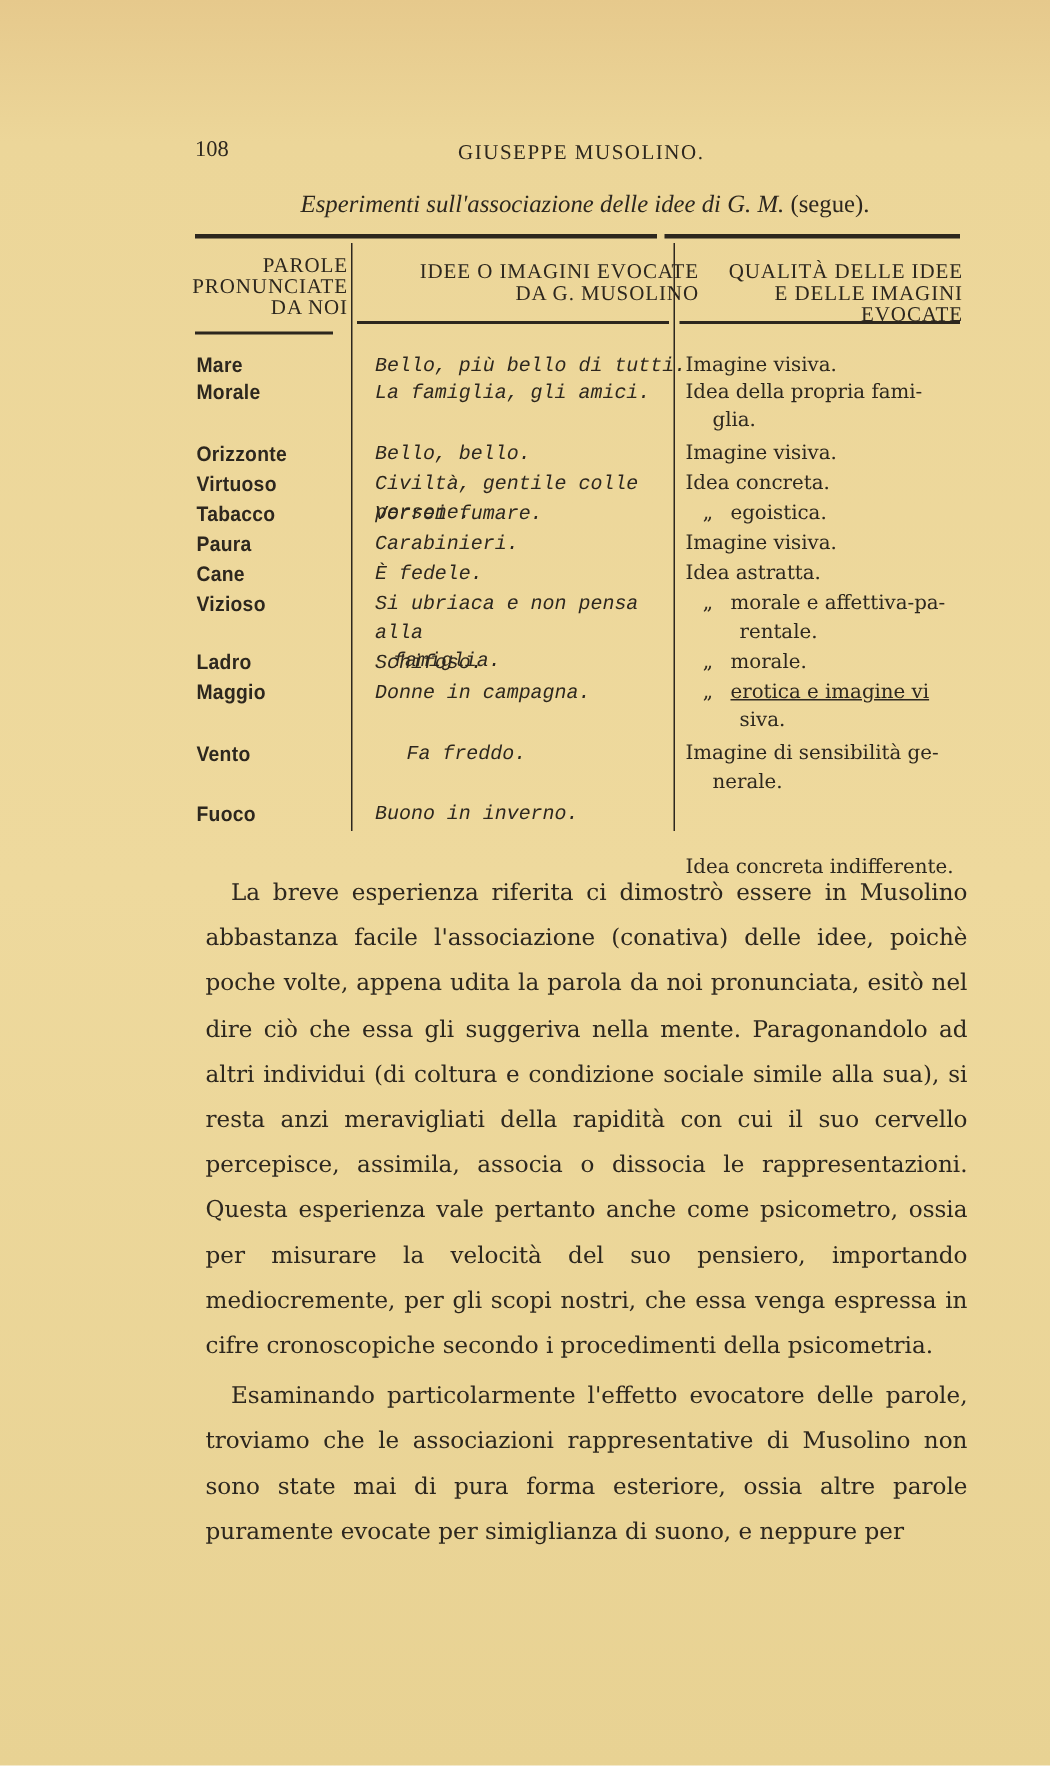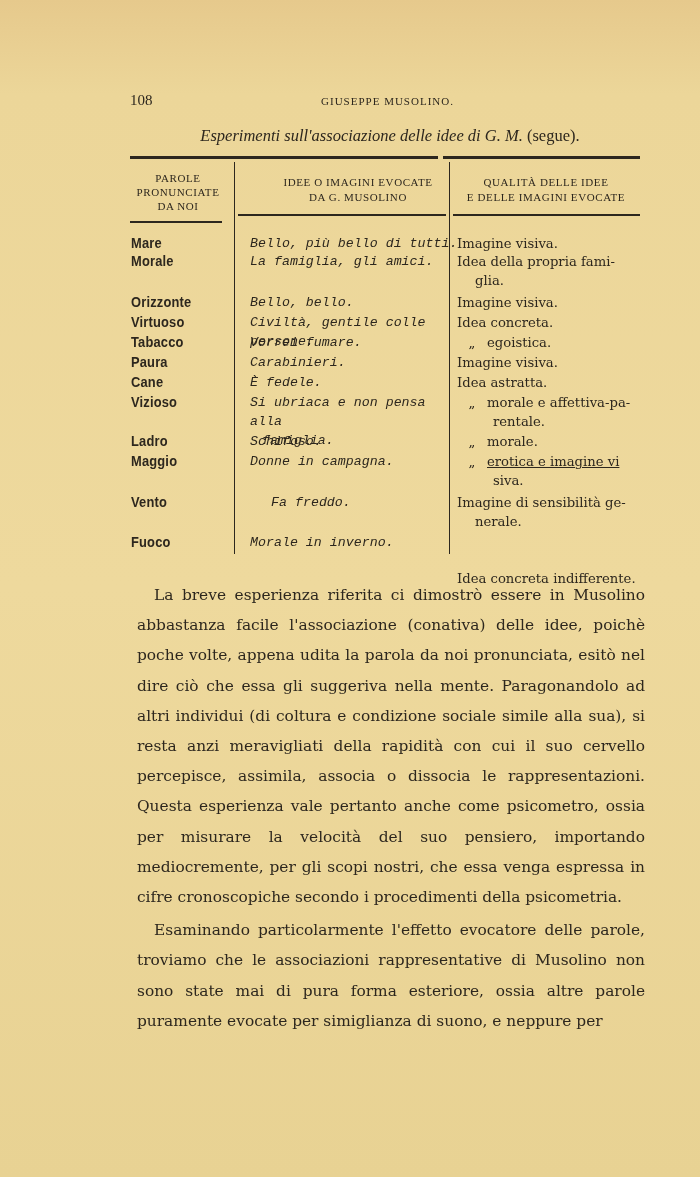--- a/index.html
+++ b/index.html
@@ -8,29 +8,29 @@
     background: #ecd79a;
     background: linear-gradient(180deg, #e6c98c 0%, #ecd699 8%, #eed99d 50%, #e8d293 100%);
     color: #2d271e;
     font-family: "DejaVu Serif", "Liberation Serif", serif;
     position: relative;
   }
   .page { position: absolute; left: 0; top: 0; width: 700px; height: 1177px; }
 
   .running-head { position: absolute; top: 92px; left: 130px; width: 515px; height: 20px; }
   .page-number { position: absolute; left: 0; top: 0; font-size: 15px; font-family: "Liberation Serif", serif; }
-  .running-title { position: absolute; left: 0; right: 0; text-align: center; top: 3px; font-size: 11px; letter-spacing: 1px; font-family: "Liberation Serif", serif; }
+  .running-title { position: absolute; left: 0; right: 0; text-align: center; top: 3px; font-size: 14px; letter-spacing: 1px; font-family: "Liberation Serif", serif; }
 
   .caption { position: absolute; top: 126px; left: 130px; width: 520px; text-align: center; font-family: "Liberation Serif", serif; font-size: 16.5px; }
   .caption .it { font-style: italic; }
 
   .table { position: absolute; top: 156px; left: 130px; width: 510px; }
   .rule-top { position: absolute; height: 3px; background: #2d271e; top: 0; }
   .vline { position: absolute; width: 1.3px; background: #2d271e; }
-  .th { position: absolute; font-family: "Liberation Serif", serif; font-size: 11px; letter-spacing: 0.6px; text-align: center; line-height: 14px; }
+  .th { position: absolute; font-family: "Liberation Serif", serif; font-size: 14px; letter-spacing: 0.6px; text-align: right; line-height: 14px; }
   .rule-mid { position: absolute; height: 2px; background: #2d271e; }
 
   .row { position: absolute; left: 0; width: 510px; font-size: 14px; line-height: 19px; }
   .c1 { position: absolute; left: 1px; font-family: "Liberation Sans", sans-serif; font-weight: bold; font-size: 14px; letter-spacing: 0.2px; transform: scaleX(0.92); transform-origin: left; }
   .c2 { position: absolute; left: 120px; width: 210px; font-family: Liberation Mono, monospace; font-style: italic; font-size: 13.3px; }
   .c2 .cont { display: block; padding-left: 12px; }
   .c3 { position: absolute; left: 327px; width: 188px; font-family: "DejaVu Serif", serif; font-size: 13.2px; }
   .c3 .ditto { display: inline-block; width: 30px; text-align: center; }
   .c3 .cont { display: block; padding-left: 18px; }
   .c3 .cont2 { display: block; padding-left: 36px; }
@@ -179,21 +179,21 @@
             <span style="display: block; margin-left: 21px;">Fa freddo.</span>
           </div>
           <div class="c3">
             <span style="display: block;">Imagine di sensibilità ge-</span>
             <span class="cont">nerale.</span>
           </div>
         </div>
         <div class="row" style="top: 377px;">
           <div class="c1">Fuoco</div>
           <div class="c2">
-            <span style="display: block;">Morale in inverno.</span>
+            <span style="display: block;">Buono in inverno.</span>
           </div>
           <div class="c3">
             <span style="display: block; margin-top: 36px;">Idea concreta indifferente.</span>
           </div>
         </div>
       </div>
   </div>
 
   <div class="body-text">
     <p>La breve esperienza riferita ci dimostrò essere in Musolino abbastanza facile l'associazione (conativa) delle idee, poichè poche volte, appena udita la parola da noi pronunciata, esitò nel dire ciò che essa gli suggeriva nella mente. Paragonandolo ad altri individui (di coltura e condizione sociale simile alla sua), si resta anzi meravigliati della rapidità con cui il suo cervello percepisce, assimila, associa o dissocia le rappresentazioni. Questa esperienza vale pertanto anche come psicometro, ossia per misurare la velocità del suo pensiero, importando mediocremente, per gli scopi nostri, che essa venga espressa in cifre cronoscopiche secondo i procedimenti della psicometria.</p>

